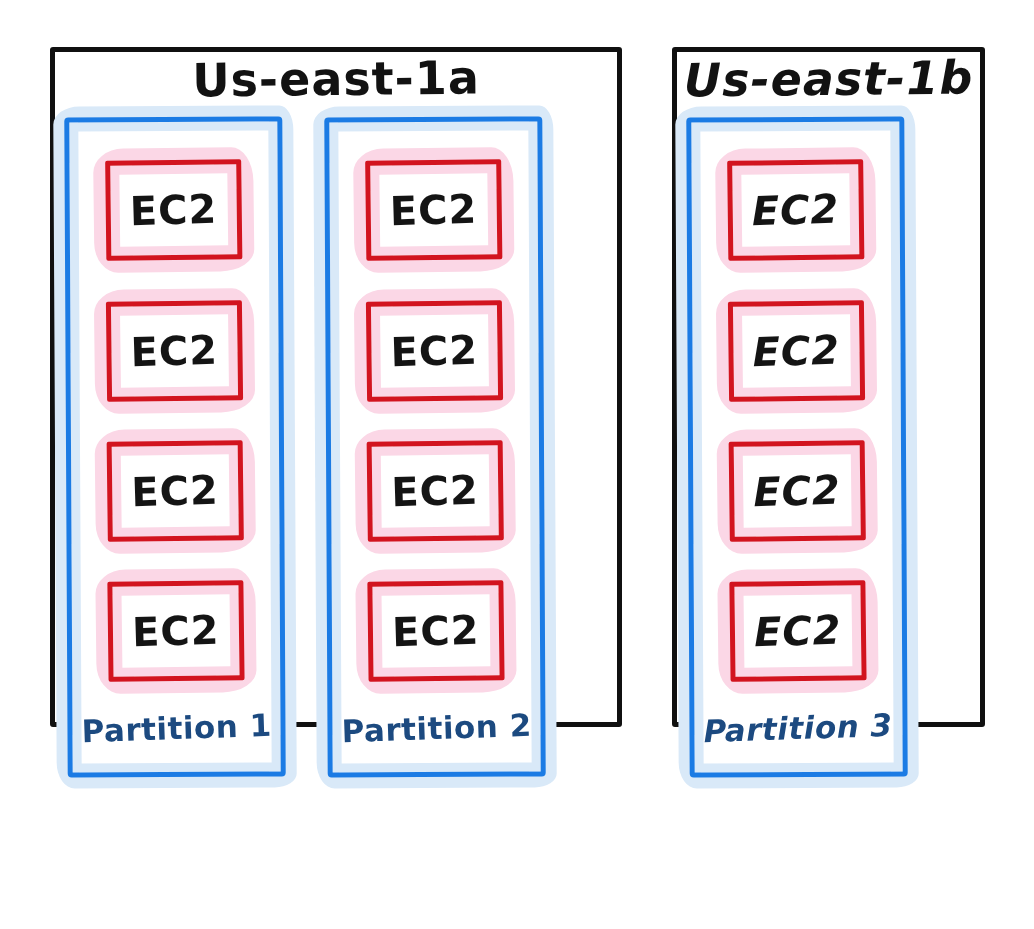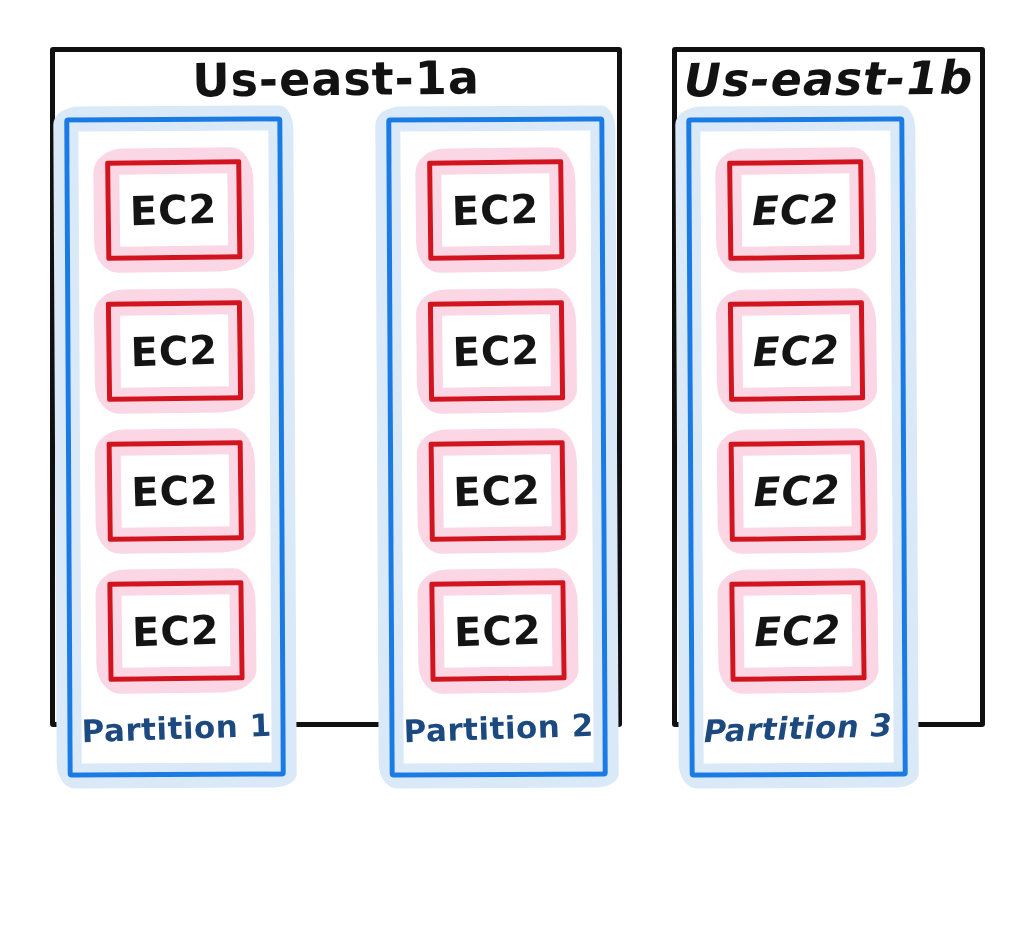--- a/index.html
+++ b/index.html
@@ -37,21 +37,21 @@
     font-size: 46px;
     font-weight: 800;
     color: #121212;
     letter-spacing: 1px;
     transform: rotate(-0.6deg);
     white-space: nowrap;
   }
   .partitions {
     flex: 1;
     display: flex;
-    justify-content: space-between;
+    justify-content: flex-start;
     align-items: flex-start;
     gap: 20px;
     padding-bottom: 38px;
   }
   
   .partition-hl {
     background: #d9e9f8;
     padding: 11px;
     border-radius: 26px 14px 22px 18px / 18px 24px 14px 26px;
     transform: rotate(-0.3deg);

